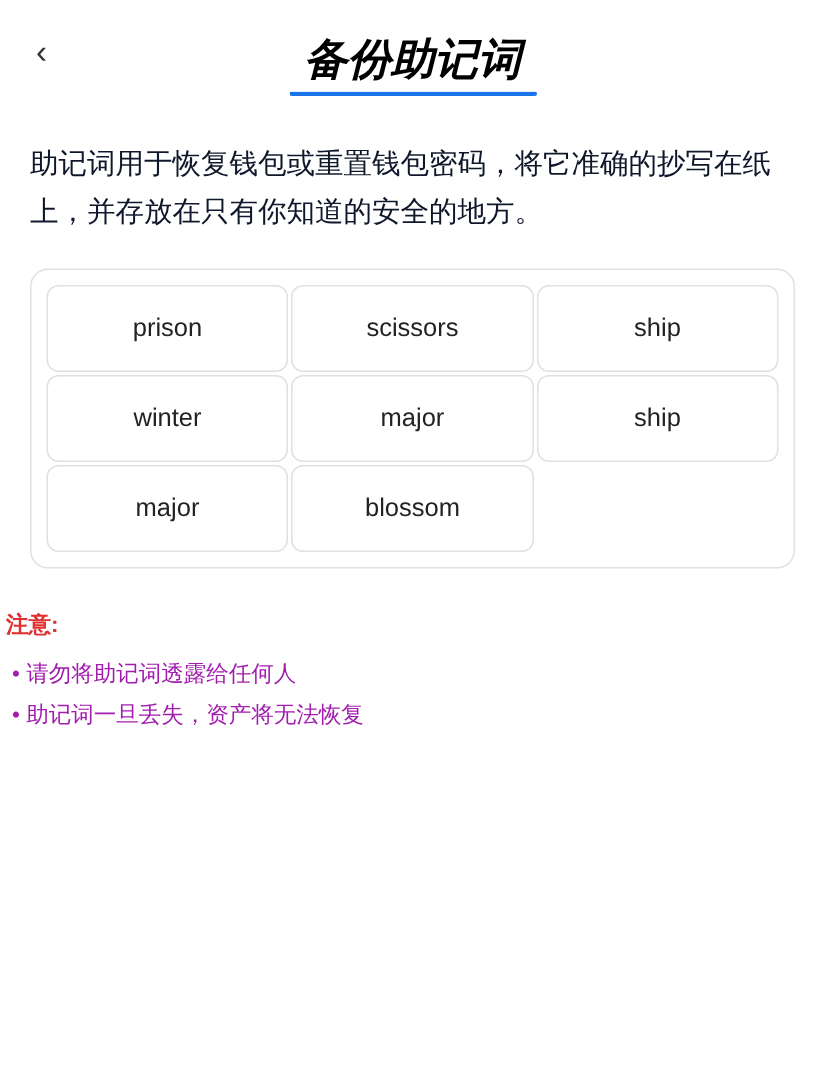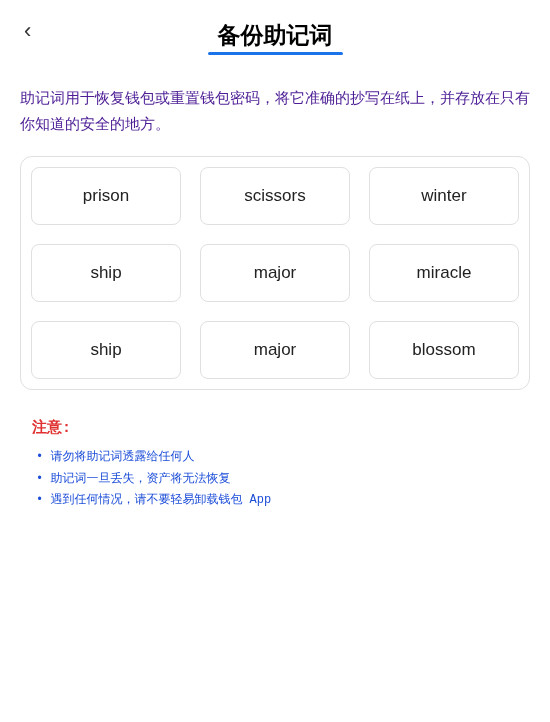--- a/index.html
+++ b/index.html
@@ -37,82 +37,82 @@
       border: none;
       padding: 4px;
     }
 
     .page-title-container {
       position: relative;
       text-align: center;
     }
 
     .page-title {
-      font-size: 23px;
+      font-size: 29px;
       font-weight: 600;
       color: #000;
+      font-style: italic;
     }
 
     .title-underline {
       position: absolute;
       bottom: -4px;
       left: -10px;
       right: -10px;
       height: 3px;
       border-bottom: 3px solid #1a73e8;
       border-radius: 2px;
     }
 
     .description {
       margin: 24px 20px 20px;
-      font-size: 15px;
-      color: #4c1d95;
+      font-size: 19px;
+      color: #0f172a;
       line-height: 1.7;
     }
 
     .words-grid-container {
       margin: 0 20px;
       border: 1px solid #e0e0e0;
       border-radius: 12px;
       padding: 10px;
       background: #fff;
     }
 
     .words-grid {
       display: grid;
       grid-template-columns: repeat(3, 1fr);
-      gap: 19px;
+      gap: 2px;
     }
 
     .word-cell {
       background: #fff;
       border: 1px solid #e0e0e0;
       border-radius: 8px;
       padding: 18px 10px;
       text-align: center;
       font-size: 17px;
       color: #222;
       font-weight: 400;
     }
 
     .notice-section {
-      margin: 28px 32px 20px;
-      font-family: Liberation Mono, monospace;
+      margin: 28px 4px 20px;
     }
 
     .notice-title {
       font-size: 15px;
       font-weight: 700;
       color: #e03030;
       margin-bottom: 10px;
     }
 
     .notice-item {
-      font-size: 12px;
-      color: #1d4ed8;
+      font-size: 15px;
+      color: #a21caf;
       line-height: 1.8;
       padding-left: 4px;
     }
 
     .notice-item::before {
       content: '• ';
     }
   </style>
 </head>
 <body>
@@ -124,30 +124,28 @@
     <div class="title-underline"></div>
   </div>
 </div>
 
 <p class="description">助记词用于恢复钱包或重置钱包密码，将它准确的抄写在纸上，并存放在只有你知道的安全的地方。</p>
 
 <div class="words-grid-container">
   <div class="words-grid" id="words-grid">
   <div class="word-cell">prison</div>
       <div class="word-cell">scissors</div>
+      <div class="word-cell">ship</div>
       <div class="word-cell">winter</div>
-      <div class="word-cell">ship</div>
       <div class="word-cell">major</div>
-      <div class="word-cell">miracle</div>
       <div class="word-cell">ship</div>
       <div class="word-cell">major</div>
       <div class="word-cell">blossom</div>
     </div>
 </div>
 
 <div class="notice-section">
   <div class="notice-title">注意:</div>
   <div id="notice-items">
       <p class="notice-item">请勿将助记词透露给任何人</p>
       <p class="notice-item">助记词一旦丢失，资产将无法恢复</p>
-      <p class="notice-item">遇到任何情况，请不要轻易卸载钱包 App</p>
     </div>
 </div>
 
 </body></html>

